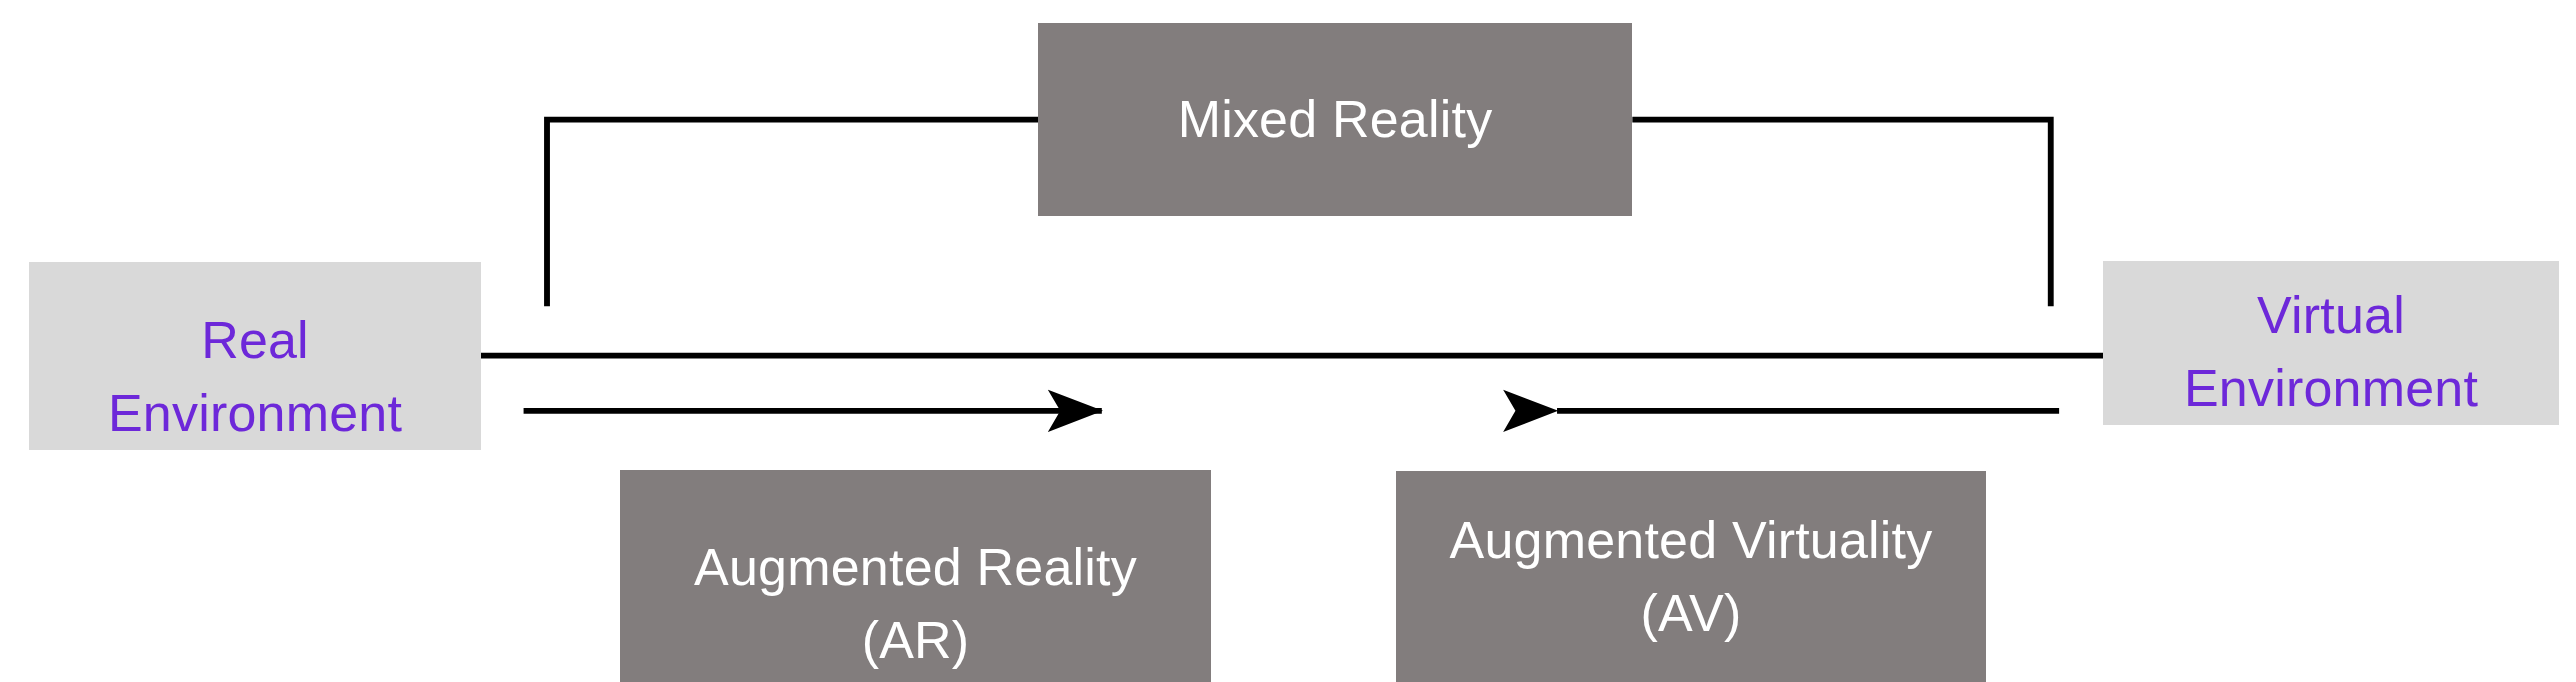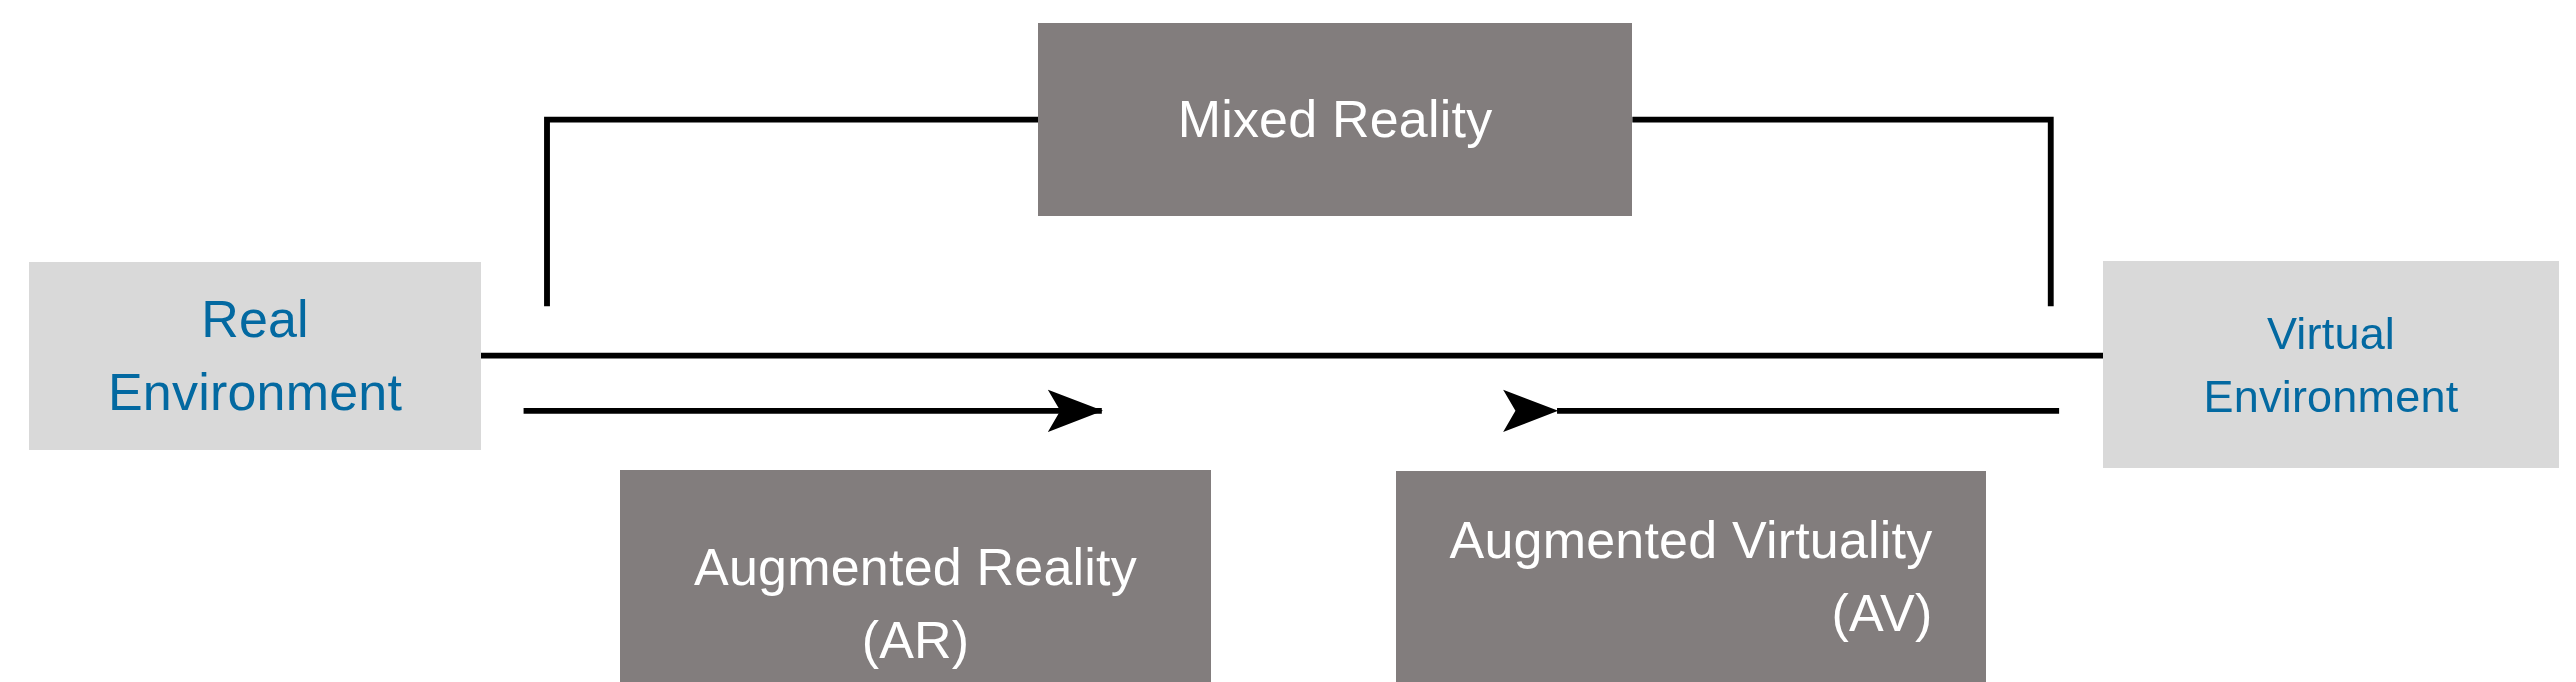--- a/index.html
+++ b/index.html
@@ -24,21 +24,22 @@
     align-items: center;
     justify-content: center;
     text-align: center;
     box-sizing: border-box;
     line-height: 1.40;
     font-weight: 400;
     letter-spacing: 0.2px;
   }
   .node-light {
     background: #d9d9d9;
-    color: #0369a1;
+    color: #6d28d9;
+    align-items: flex-end;
   }
   .node-dark {
     background: #827d7d;
     color: #ffffff;
   }
   .node span {
     display: block;
     white-space: pre-line;
   }
 
@@ -48,22 +49,22 @@
     top: 262px;
     width: 452px;
     height: 188px;
     font-size: 52px;
   }
   
   #node-virtual {
     left: 2103px;
     top: 261px;
     width: 456px;
-    height: 207px;
-    font-size: 45px;
+    height: 164px;
+    font-size: 52px;
   }
   
   #node-mixed {
     left: 1038px;
     top: 23.4px;
     width: 594px;
     height: 193px;
     font-size: 52px;
   }
   
@@ -74,21 +75,20 @@
     height: 268px;
     font-size: 52px;
   }
   
   #node-av {
     left: 1396px;
     top: 471px;
     width: 590px;
     height: 211px;
     font-size: 52px;
-    text-align: right;
   }
 
   
   #wires {
     position: absolute;
     left: 0;
     top: 0;
     width: 2576px;
     height: 682px;
     pointer-events: none;

